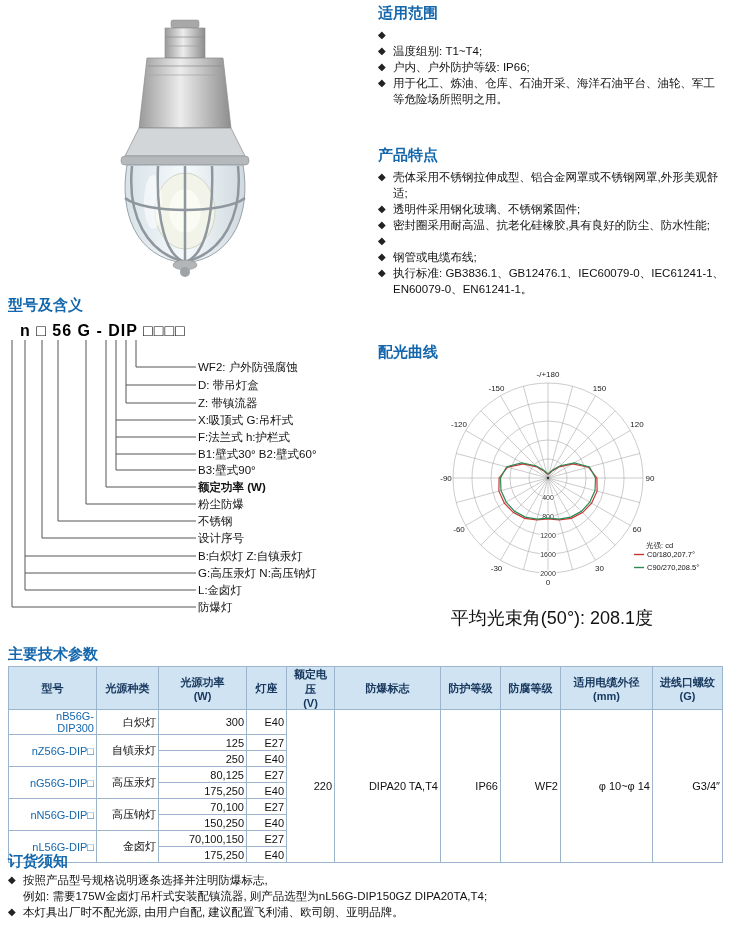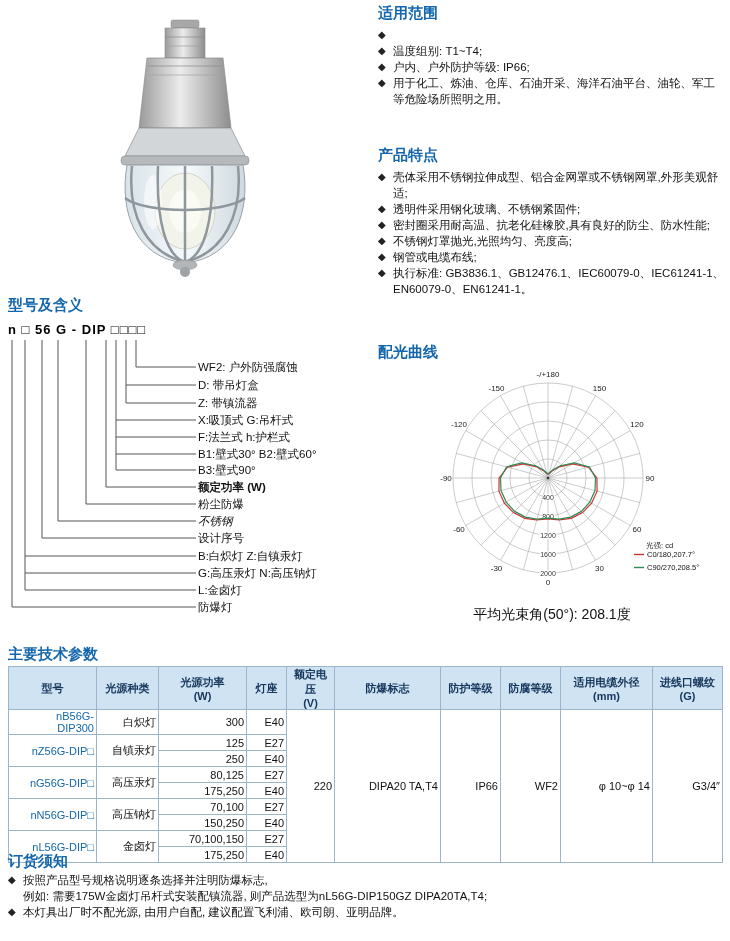--- a/index.html
+++ b/index.html
@@ -5,31 +5,31 @@
   html,body{margin:0;padding:0;background:#fff;}
   .page{position:relative;width:730px;height:941px;background:#fff;overflow:hidden;
         font-family:"Liberation Sans","DejaVu Sans",sans-serif;color:#111;}
   .sec-h{position:absolute;margin:0;font-size:15px;font-weight:bold;color:#1467ac;line-height:1;}
   .blist{position:absolute;}
   .bitem{display:flex;gap:5px;font-size:11.5px;line-height:16px;color:#111;}
   .diamond{flex:0 0 10px;font-size:10px;line-height:16px;color:#222;}
   .diamond.hidden{visibility:hidden;}
   
   .mdiag{position:absolute;left:8px;top:322px;width:362px;height:302px;}
-  .mcode{position:absolute;left:0;top:0;font-size:13px;font-weight:bold;letter-spacing:1px;white-space:pre;color:#000;}
+  .mcode{position:absolute;left:12px;top:0;font-size:16px;font-weight:bold;letter-spacing:1px;white-space:pre;color:#000;}
   .mlines{position:absolute;left:0;top:0;}
   .mlabel{position:absolute;left:190px;font-size:11.5px;line-height:12px;white-space:nowrap;color:#111;}
   
   .spec{position:absolute;left:8px;top:666px;width:714px;border-collapse:collapse;table-layout:fixed;font-size:11px;}
   .spec th,.spec td{border:1px solid #9db5cc;text-align:center;padding:0 2px;color:#111;}
   .spec thead th{background:#cfe3f3;height:40px;font-weight:bold;color:#16365c;white-space:pre-line;font-size:11px;}
   .spec tbody td{height:15px;text-align:right;}
   .spec td.model{text-align:right;padding-left:12px;color:#1467ac;}
   
-  .chart-caption{position:absolute;left:378px;top:606px;width:348px;text-align:center;font-size:14px;color:#111;}
+  .chart-caption{position:absolute;left:378px;top:606px;width:348px;text-align:center;font-size:18px;color:#111;}
   svg text{font-family:"Liberation Sans","DejaVu Sans",sans-serif;}
   .rt{paint-order:stroke;stroke:#fff;stroke-width:2px;}
 </style>
 </head>
 <body>
 
 <div class="page">
 
   <svg class="lamp" style="position:absolute;left:35px;top:6px;" width="300" height="288" viewBox="0 0 300 288">
     <defs>
@@ -99,21 +99,20 @@
     <div class="bitem">
         <span class="diamond">◆</span>
         <span>透明件采用钢化玻璃、不锈钢紧固件;</span>
       </div>
     <div class="bitem">
         <span class="diamond">◆</span>
         <span>密封圈采用耐高温、抗老化硅橡胶,具有良好的防尘、防水性能;</span>
       </div>
     <div class="bitem">
         <span class="diamond">◆</span>
-        <span>不锈钢灯罩抛光,光照均匀、亮度高;</span>
       </div>
     <div class="bitem">
         <span class="diamond">◆</span>
         <span>钢管或电缆布线;</span>
       </div>
     <div class="bitem">
         <span class="diamond">◆</span>
         <span>执行标准: GB3836.1、GB12476.1、IEC60079-0、IEC61241-1、EN60079-0、EN61241-1。</span>
       </div>
   </div>
@@ -192,21 +191,21 @@
     <div class="mcode">n □ 56 G - DIP □□□□</div>
     <div class="mlabel" style="top:39px;">WF2: 户外防强腐蚀</div>
     <div class="mlabel" style="top:57px;">D: 带吊灯盒</div>
     <div class="mlabel" style="top:75px;">Z: 带镇流器</div>
     <div class="mlabel" style="top:92px;">X:吸顶式  G:吊杆式</div>
     <div class="mlabel" style="top:109px;">F:法兰式  h:护栏式</div>
     <div class="mlabel" style="top:126px;">B1:壁式30°  B2:壁式60°</div>
     <div class="mlabel" style="top:142px;">B3:壁式90°</div>
     <div class="mlabel" style="top:159px;font-weight:bold;">额定功率 (W)</div>
     <div class="mlabel" style="top:176px;">粉尘防爆</div>
-    <div class="mlabel" style="top:193px;font-style:italic;">不锈钢</div>
+    <div class="mlabel" style="top:193px;">不锈钢</div>
     <div class="mlabel" style="top:210px;">设计序号</div>
     <div class="mlabel" style="top:228px;">B:白炽灯  Z:自镇汞灯</div>
     <div class="mlabel" style="top:245px;">G:高压汞灯  N:高压钠灯</div>
     <div class="mlabel" style="top:262px;">L:金卤灯</div>
     <div class="mlabel" style="top:279px;">防爆灯</div>
   </div>
 
   <h2 class="sec-h" style="left:8px;top:646px;">主要技术参数</h2>
   <table class="spec">
     <colgroup>

